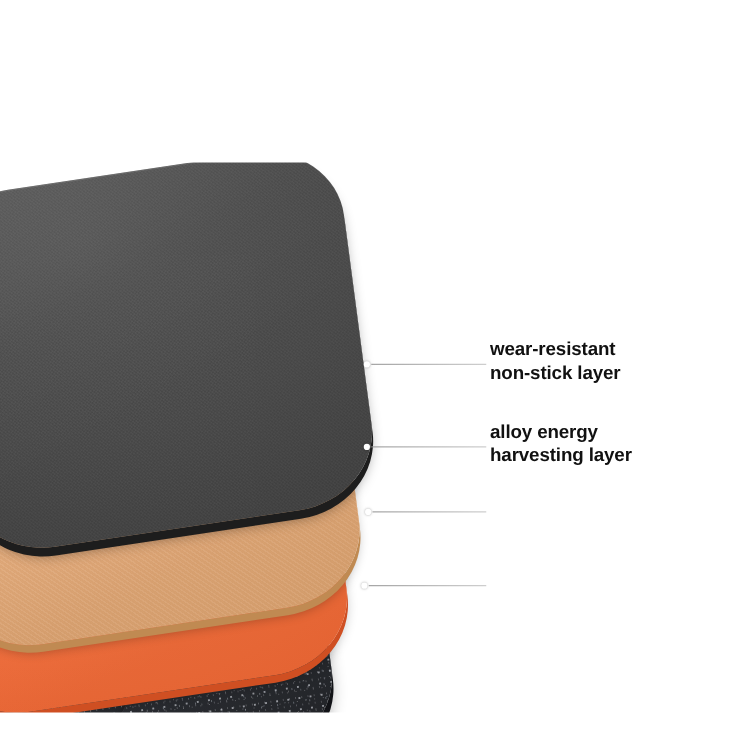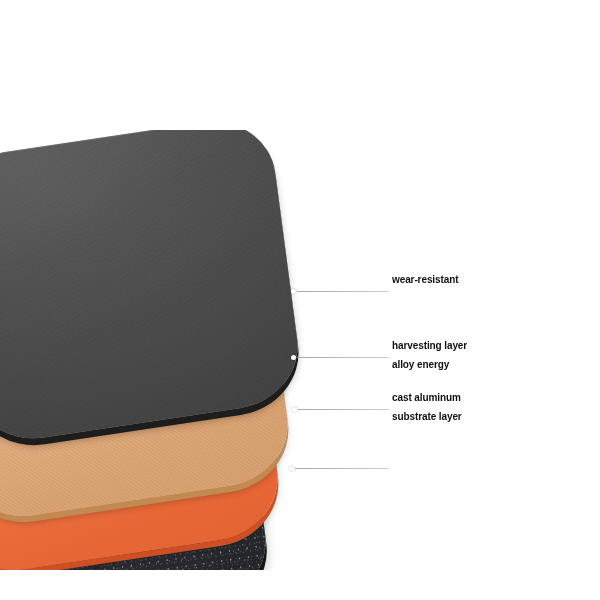--- a/index.html
+++ b/index.html
@@ -162,21 +162,21 @@
     position:absolute;width:5px;height:5px;border-radius:50%;
     background:#ffffff;
     box-shadow:0 0 2px rgba(0,0,0,.35);
   }
   .leader{
     position:absolute;height:1px;
     background:linear-gradient(to right, rgba(150,150,150,.85), rgba(190,190,190,.75));
   }
   .lbl{
     position:absolute;
-    font-size:10px;
+    font-size:15px;
     font-weight:bold;
     color:#111111;
     line-height:19px;
     letter-spacing:-0.1px;
     white-space:nowrap;
     font-family:"Liberation Sans","DejaVu Sans",sans-serif;
   }
   .lbl span{display:block;}
 
   
@@ -233,34 +233,31 @@
   <div class="mask" id="mask-bottom"></div>
 
   <div id="title">Efficient Protective Layer</div>
 
   <div id="callouts">
 
     <div class="dot" id="dot1"></div>
     <div class="leader" id="line1"></div>
     <div class="lbl" id="lab1">
       <span>wear-resistant</span>
+      <span>non-stick layer</span>
     </div>
 
     <div class="dot" id="dot2"></div>
     <div class="leader" id="line2"></div>
     <div class="lbl" id="lab2">
+      <span>alloy energy</span>
       <span>harvesting layer</span>
-      <span>alloy energy</span>
     </div>
 
     <div class="dot" id="dot3"></div>
     <div class="leader" id="line3"></div>
-    <div class="lbl" id="lab3">
-      <span>cast aluminum</span>
-      <span>substrate layer</span>
-    </div>
 
     <div class="dot" id="dot4"></div>
     <div class="leader" id="line4"></div>
 
   </div>
 
 </div>
 
 </body></html>

